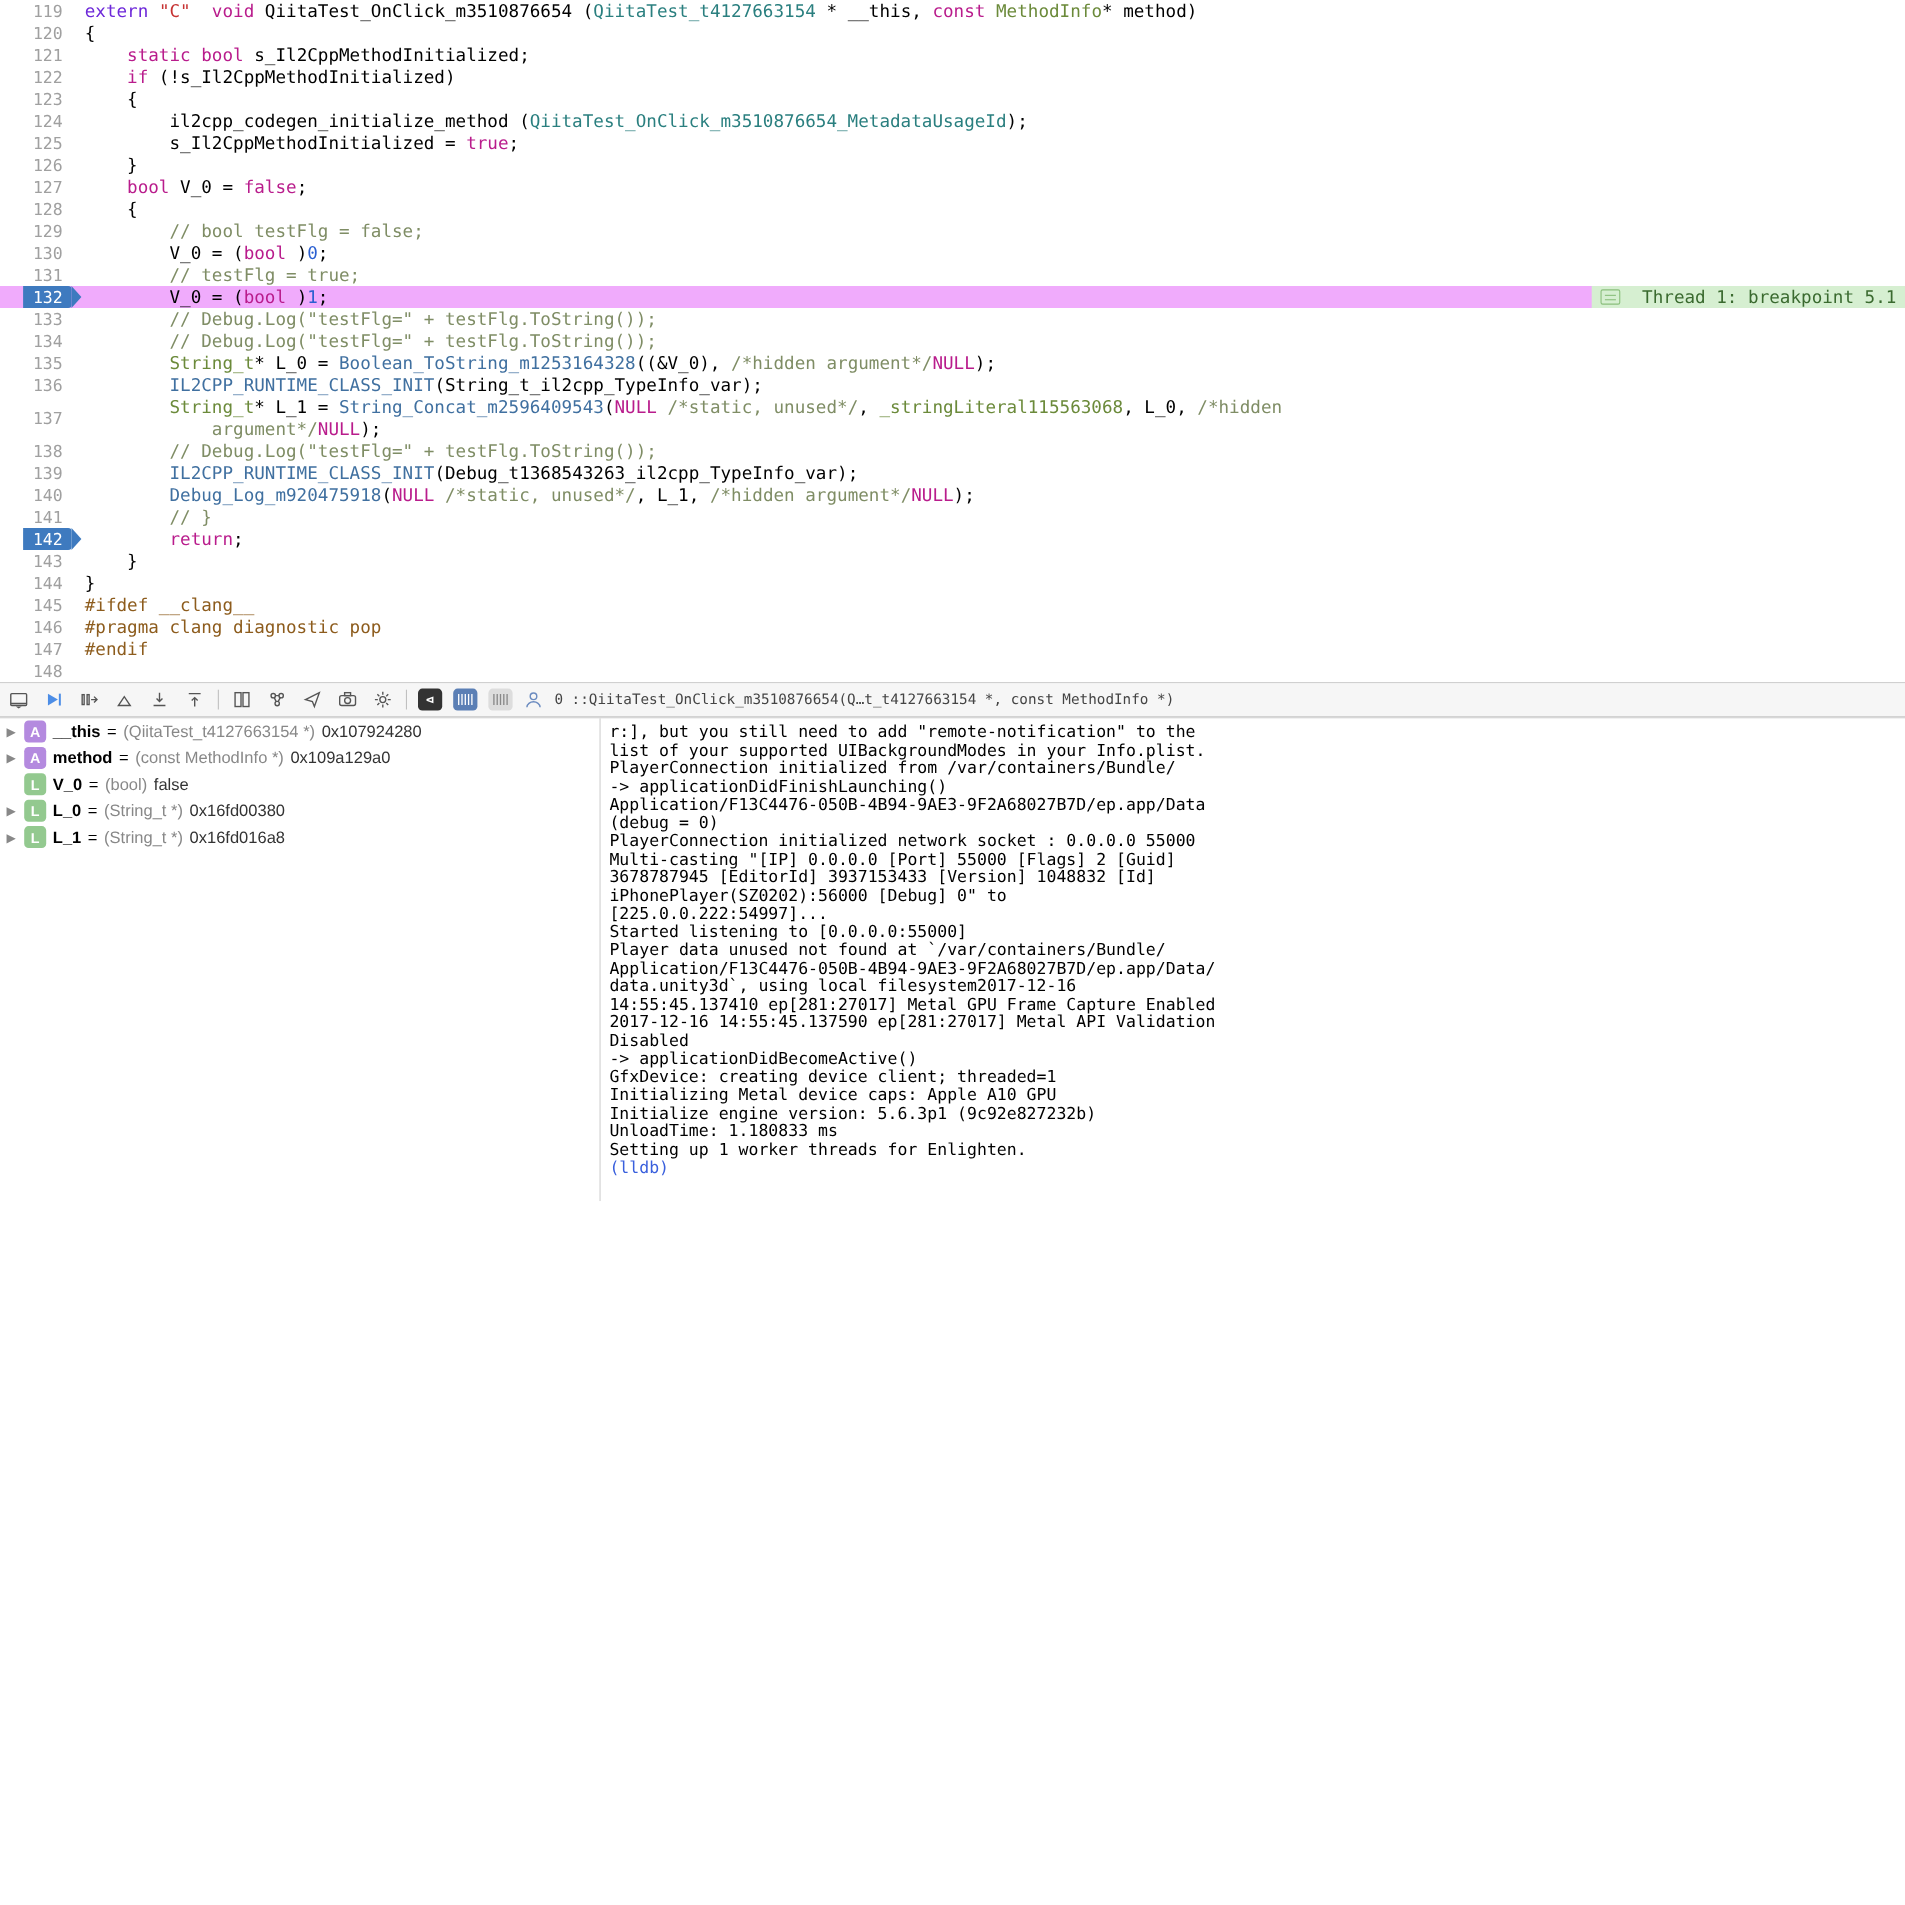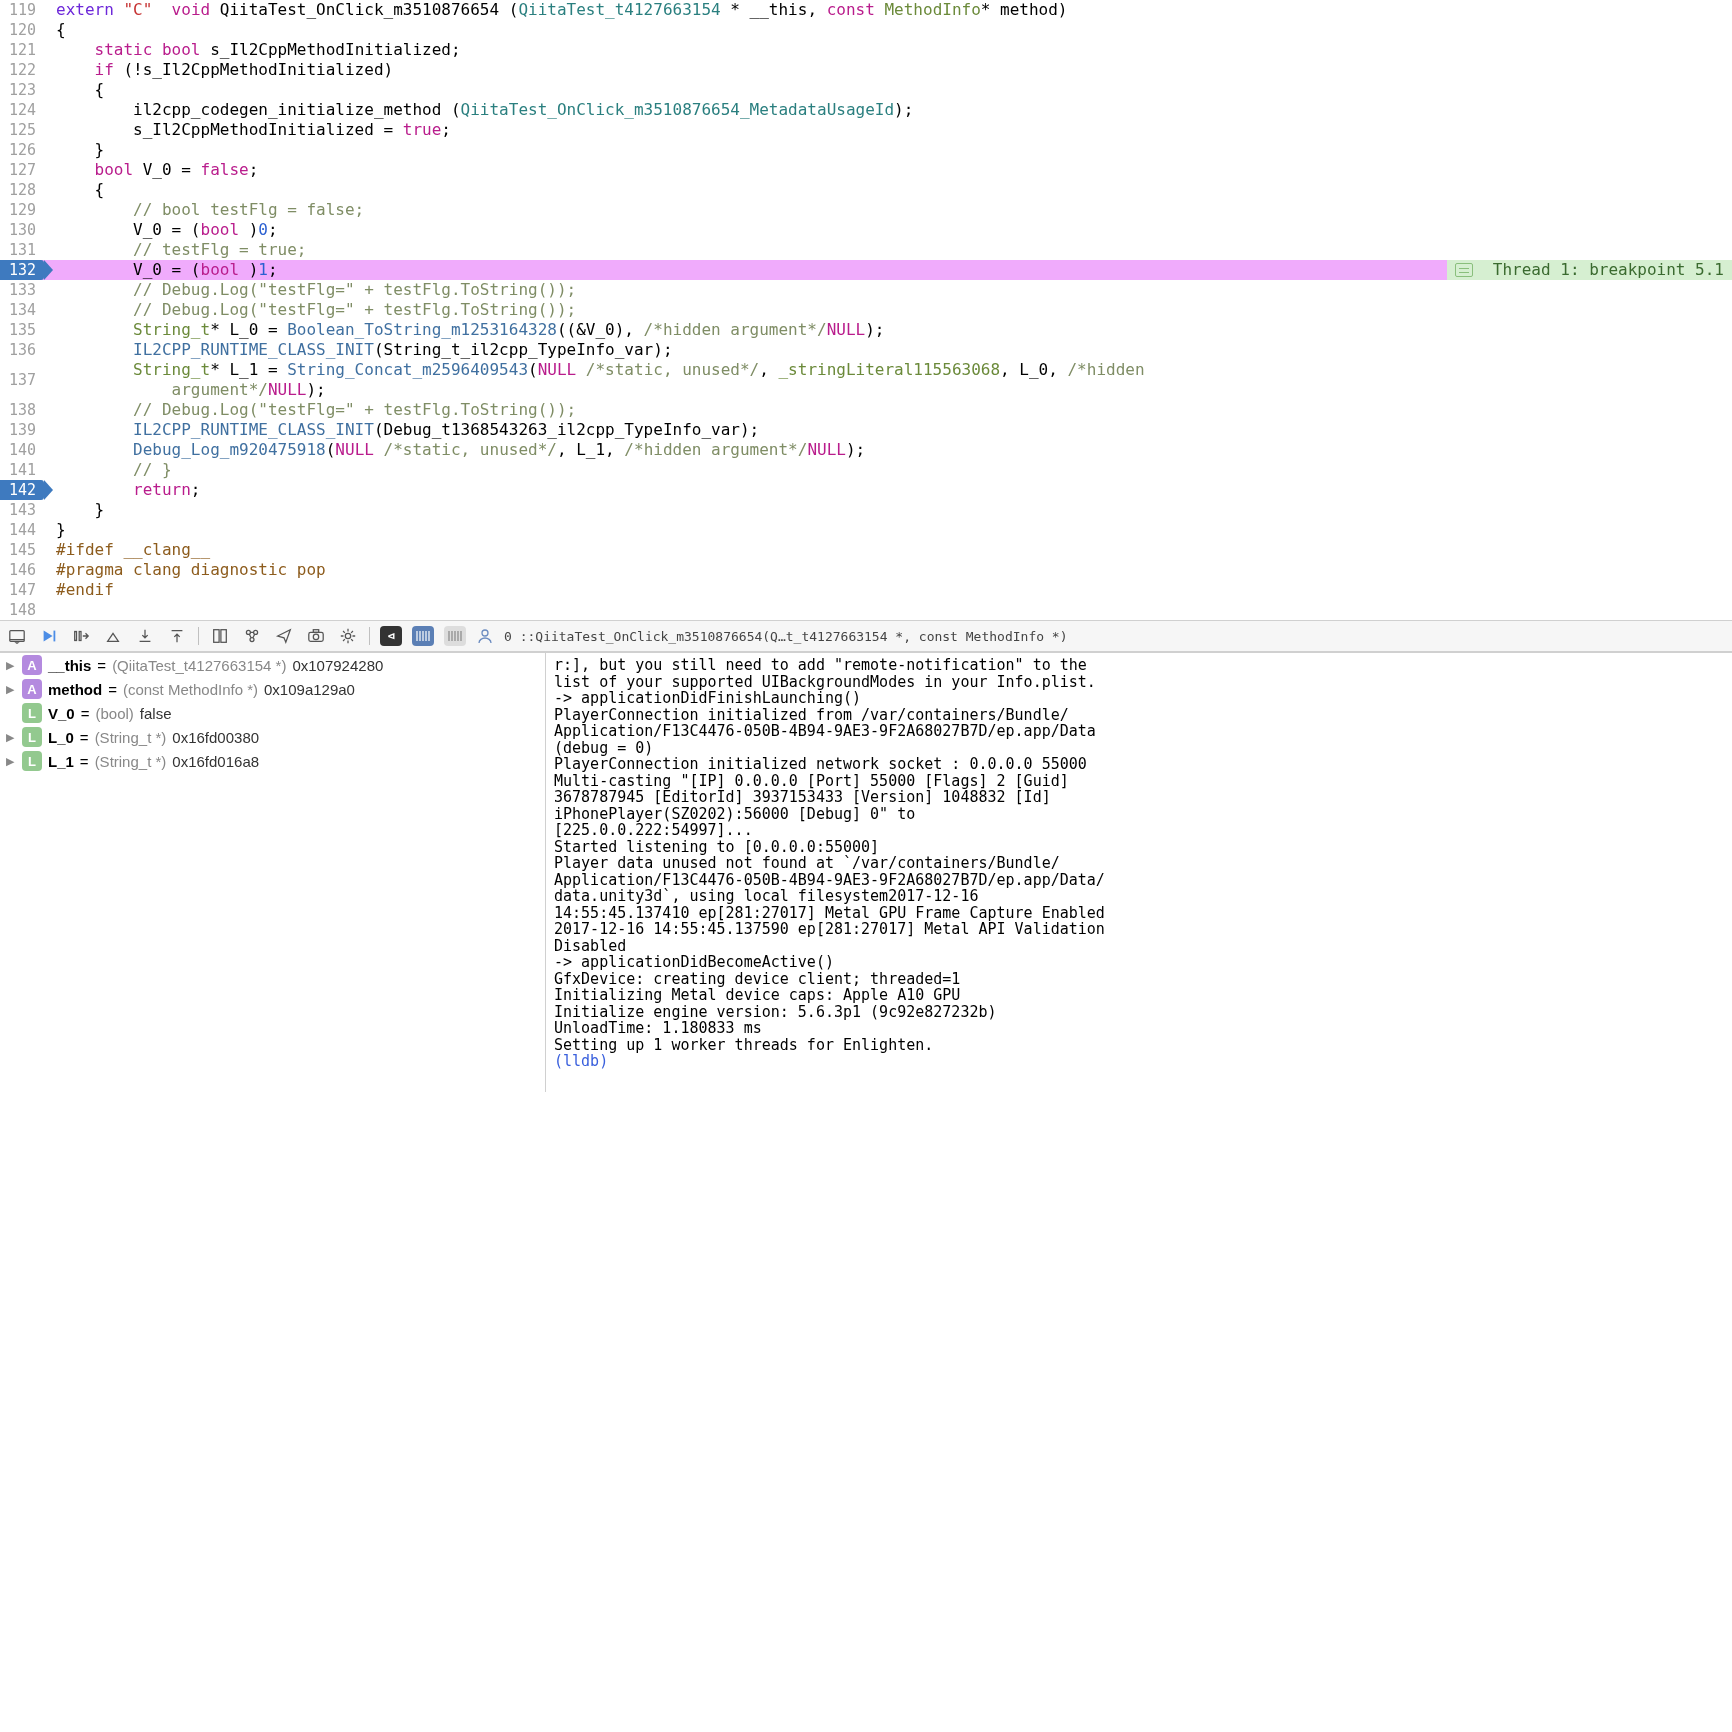--- a/index.html
+++ b/index.html
@@ -1,20 +1,20 @@
 <!DOCTYPE html>
 <html><head>
 <meta charset="utf-8">
 <style>
 * { margin:0; padding:0; box-sizing:border-box; }
 body { font-family: 'SF Mono', Menlo, monospace; font-size:16px; background:#fff; color:#000; }
 
 
 .editor { background:#fff; }
-.line { display:flex; align-items:center; min-height:20px; line-height:20px; white-space:pre; }
+.line { display:flex; align-items:center; min-height:20px; line-height:20px; white-space:pre;padding-left:21px; }
 .gutter { width:44px; text-align:right; padding-right:8px; color:#a0a0a0; font-size:15px; user-select:none; flex-shrink:0; }
 .gutter.bp-active { background:#3e7abf; color:#fff; border-radius:0 3px 3px 0; position:relative; }
 .gutter.bp-active::after { content:''; position:absolute; right:-9px; top:0; border-left:9px solid #3e7abf; border-top:10px solid transparent; border-bottom:10px solid transparent; }
 .code { padding-left:12px; flex:1; }
 .line.current { background:#f0abfc; }
 .line.current .bp-banner { margin-left:auto; display:flex; align-items:center; gap:20px; background:#d6efd1; color:#3a6a2f; padding:0 8px; }
 .bp-ico { display:inline-block; width:18px; height:14px; border:1px solid #8abf7c; border-radius:2px; position:relative; }
 .bp-ico::before,.bp-ico::after{content:'';position:absolute;background:#8abf7c;height:1px;left:3px;right:3px;}
 .bp-ico::before{top:4px}.bp-ico::after{top:8px}
 
@@ -226,22 +226,22 @@
         <span class="badge L">L</span>
         <span class="vname">L_1</span>
         <span> = </span>
         <span class="vtype">(String_t *)</span>
         <span class="vval"> 0x16fd016a8</span>
       </div>
     </div>
   <div class="console" id="console">
       <div>r:], but you still need to add "remote-notification" to the</div>
       <div>list of your supported UIBackgroundModes in your Info.plist.</div>
+      <div>PlayerConnection initialized from /var/containers/Bundle/</div>
       <div>-&gt; applicationDidFinishLaunching()</div>
-      <div>PlayerConnection initialized from /var/containers/Bundle/</div>
       <div>Application/F13C4476-050B-4B94-9AE3-9F2A68027B7D/ep.app/Data</div>
       <div>(debug = 0)</div>
       <div>PlayerConnection initialized network socket : 0.0.0.0 55000</div>
       <div>Multi-casting "[IP] 0.0.0.0 [Port] 55000 [Flags] 2 [Guid]</div>
       <div>3678787945 [EditorId] 3937153433 [Version] 1048832 [Id]</div>
       <div>iPhonePlayer(SZ0202):56000 [Debug] 0" to</div>
       <div>[225.0.0.222:54997]...</div>
       <div>Started listening to [0.0.0.0:55000]</div>
       <div>Player data unused not found at `/var/containers/Bundle/</div>
       <div>Application/F13C4476-050B-4B94-9AE3-9F2A68027B7D/ep.app/Data/</div>

